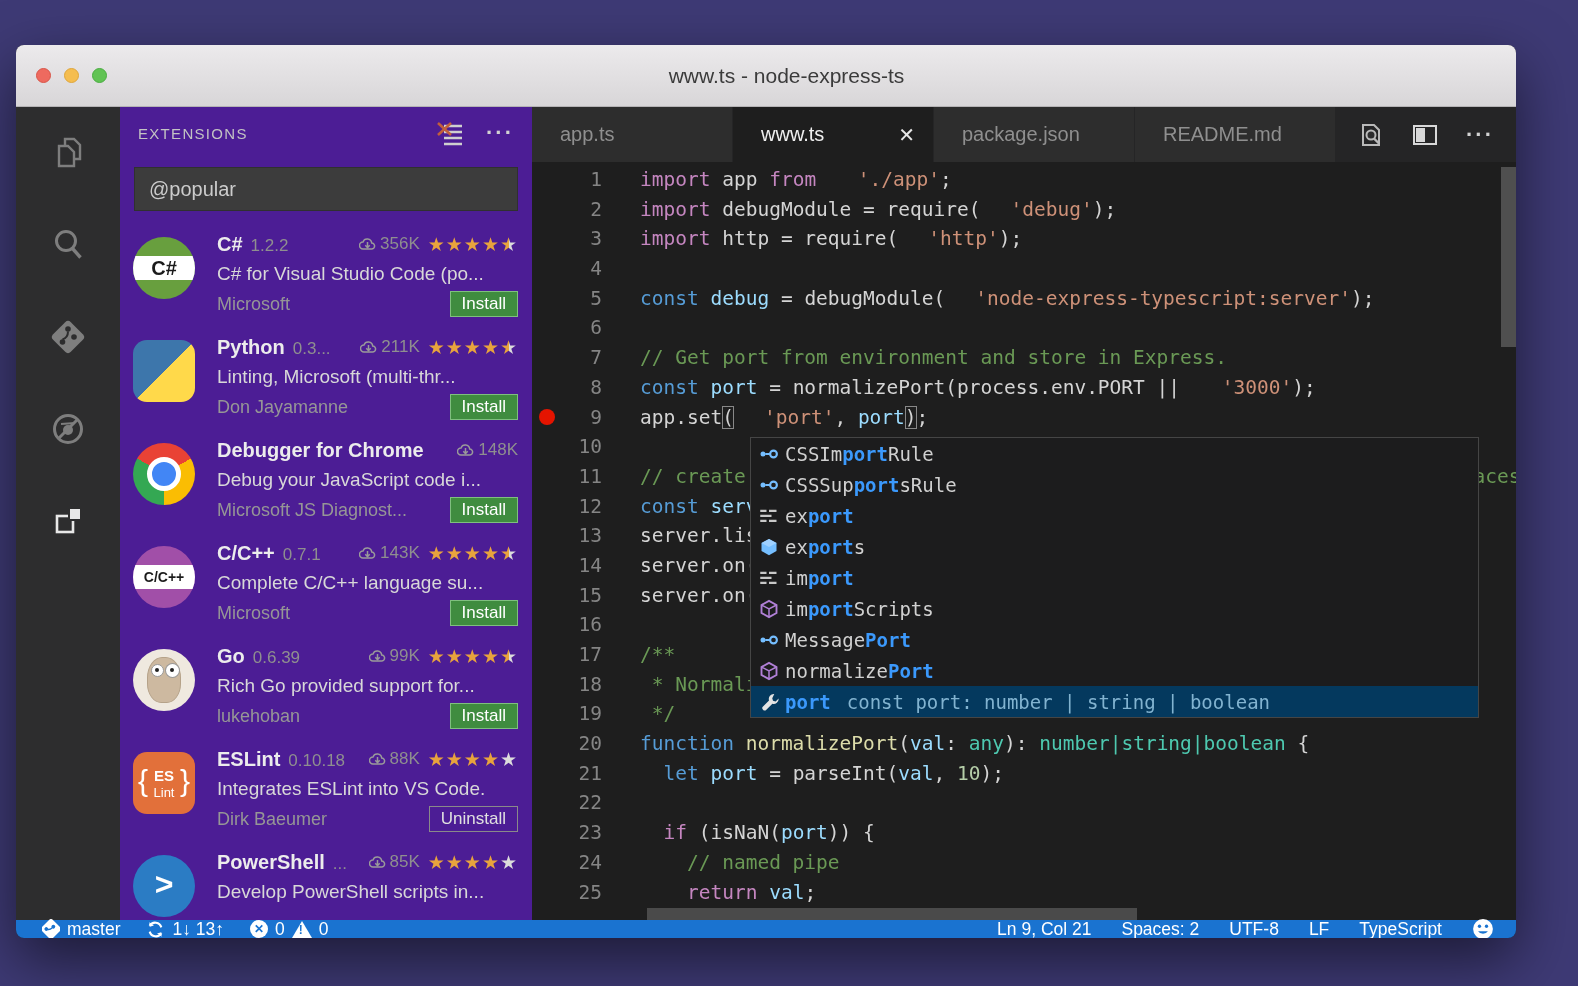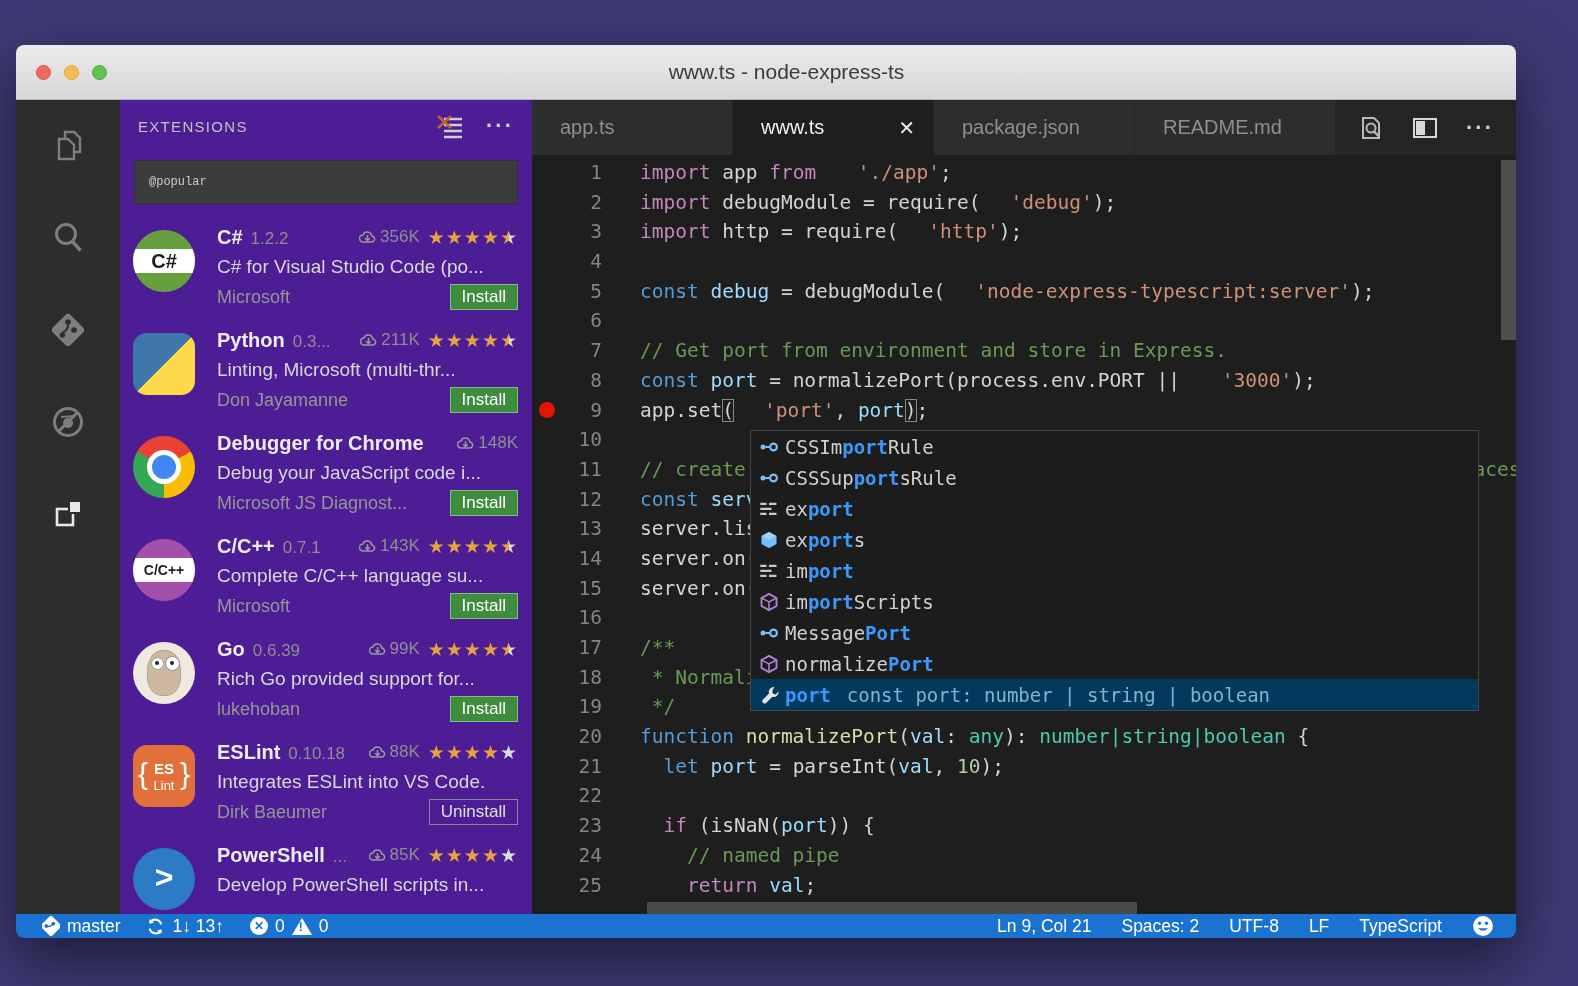--- a/index.html
+++ b/index.html
@@ -4,21 +4,21 @@
 <style>
   * { margin:0; padding:0; box-sizing:border-box; }
   html,body { width:1578px; height:986px; }
   body { background:#3e3a75; font-family:"Liberation Sans",sans-serif; overflow:hidden; }
 
   .window { position:absolute; left:16px; top:45px; width:1500px; height:893px;
             border-radius:8px; overflow:hidden; box-shadow:0 22px 60px rgba(0,0,0,.55);
             display:flex; flex-direction:column; background:#1e1e1e; }
 
   
-  .titlebar { height:55px; flex:none; background:linear-gradient(#eceaec,#d8d6d8);
+  .titlebar { height:62px; flex:none; background:linear-gradient(#eceaec,#d8d6d8);
               border-bottom:1px solid #b5b3b5; position:relative;
               display:flex; align-items:center; justify-content:center;padding-left:41px; }
   .traffic { position:absolute; left:20px; top:0; height:100%; display:flex; align-items:center; gap:13px; }
   .light { width:15px; height:15px; border-radius:50%; }
   .light.red { background:#ee6a5f; border:1px solid #d95548; }
   .light.yellow { background:#f5bd4f; border:1px solid #dfa63b; }
   .light.green { background:#61c354; border:1px solid #4aad41; }
   .title-text { font-size:21px; color:#3b3b3b; }
 
   .content { flex:1; display:flex; min-height:0; }
@@ -29,22 +29,22 @@
   .act-icon { width:40px; height:40px; display:flex; align-items:center; justify-content:center; cursor:pointer; }
 
   
   .sidebar { width:412px; flex:none; background:#4c1d95; display:flex; flex-direction:column; overflow:hidden; }
   .side-header { height:52px; flex:none; display:flex; align-items:center; padding:0 18px; }
   .side-title { font-size:15px; letter-spacing:1.3px; color:#c3c3c3; }
   .side-header .sp { flex:1; }
   .hdr-icon { margin-left:22px; cursor:pointer; display:flex; align-items:center; }
   .dots { color:#d2d2d2; font-size:22px; font-weight:bold; letter-spacing:2px; line-height:10px; }
   .searchbox { margin:8px 14px 0 14px; height:44px; background:#3c3c3c; border:1px solid #303030;
-               color:#cccccc; font-size:12px; padding:0 14px; width:calc(100% - 28px); outline:none;
-               font-family:Liberation Mono, monospace; }
+               color:#cccccc; font-size:20px; padding:0 14px; width:calc(100% - 28px); outline:none;
+               font-family:Liberation Sans, sans-serif; }
   .ext-list { flex:1; overflow:hidden; margin-top:12px; }
   .ext-row { height:103px; padding:10px 14px 8px 13px; display:flex; cursor:pointer; }
   .ext-logo { width:62px; height:62px; flex:none; margin-right:22px; margin-top:4px; border-radius:50%;
               display:flex; align-items:center; justify-content:center; position:relative; overflow:hidden; }
   .logo-band { position:absolute; left:0; right:0; top:19px; height:24px; background:#fff; }
   .logo-txt { position:relative; font-weight:bold; color:#1b1b1b; }
   .logo-csharp { background:#689f3e; } .logo-csharp .logo-txt { font-size:20px; }
   .logo-cpp { background:#a14fa8; } .logo-cpp .logo-txt { font-size:14px; }
   .logo-python { background:linear-gradient(135deg,#3d76ab 0 50%,#ffd94a 50% 100%); border-radius:14px; }
   .logo-chrome { background:conic-gradient(from -60deg,#e94235 0 120deg,#fabd03 0 240deg,#34a853 0 360deg); }
@@ -111,21 +111,21 @@
   .suggest { position:absolute; left:218px; top:275px; width:729px; background:#1c1c1d;
              border:1px solid #454545; z-index:5; }
   .sg-row { height:31px; display:flex; align-items:center; padding:0 8px; cursor:pointer;
             font-size:19px; color:#d0d0d0; white-space:pre; }
   .sg-row .sg-icon { width:26px; flex:none; display:flex; align-items:center; }
   .sg-row.selected { background:#04395e; color:#ffffff; }
   .sg-hl { color:#3b99fc; font-weight:bold; }
   .sg-detail { margin-left:16px; color:#82b3d0; font-size:19px; }
 
   
-  .statusbar { height:24px; flex:none; background:#1a73d0; color:#fff; display:flex; align-items:center;
+  .statusbar { height:18px; flex:none; background:#1a73d0; color:#fff; display:flex; align-items:center;
                font-size:17.5px; padding:0 22px 0 26px; }
   .sb-item { display:flex; align-items:center; gap:7px; margin-right:26px; cursor:pointer; white-space:nowrap; }
   .statusbar .sp { flex:1; }
   .sb-right .sb-item { margin-right:0; margin-left:30px; }
   .sb-right { display:flex; align-items:center; }
   .err-ico { width:18px; height:18px; border-radius:50%; background:#fff; color:#1a73d0;
              font-size:12px; font-weight:bold; display:flex; align-items:center; justify-content:center; }
   .warn-ico { width:0; height:0; border-left:10px solid transparent; border-right:10px solid transparent;
               border-bottom:17px solid #fff; position:relative; }
   .warn-ico span { position:absolute; left:-3px; top:2px; color:#1a73d0; font-size:12px; font-weight:bold; }

